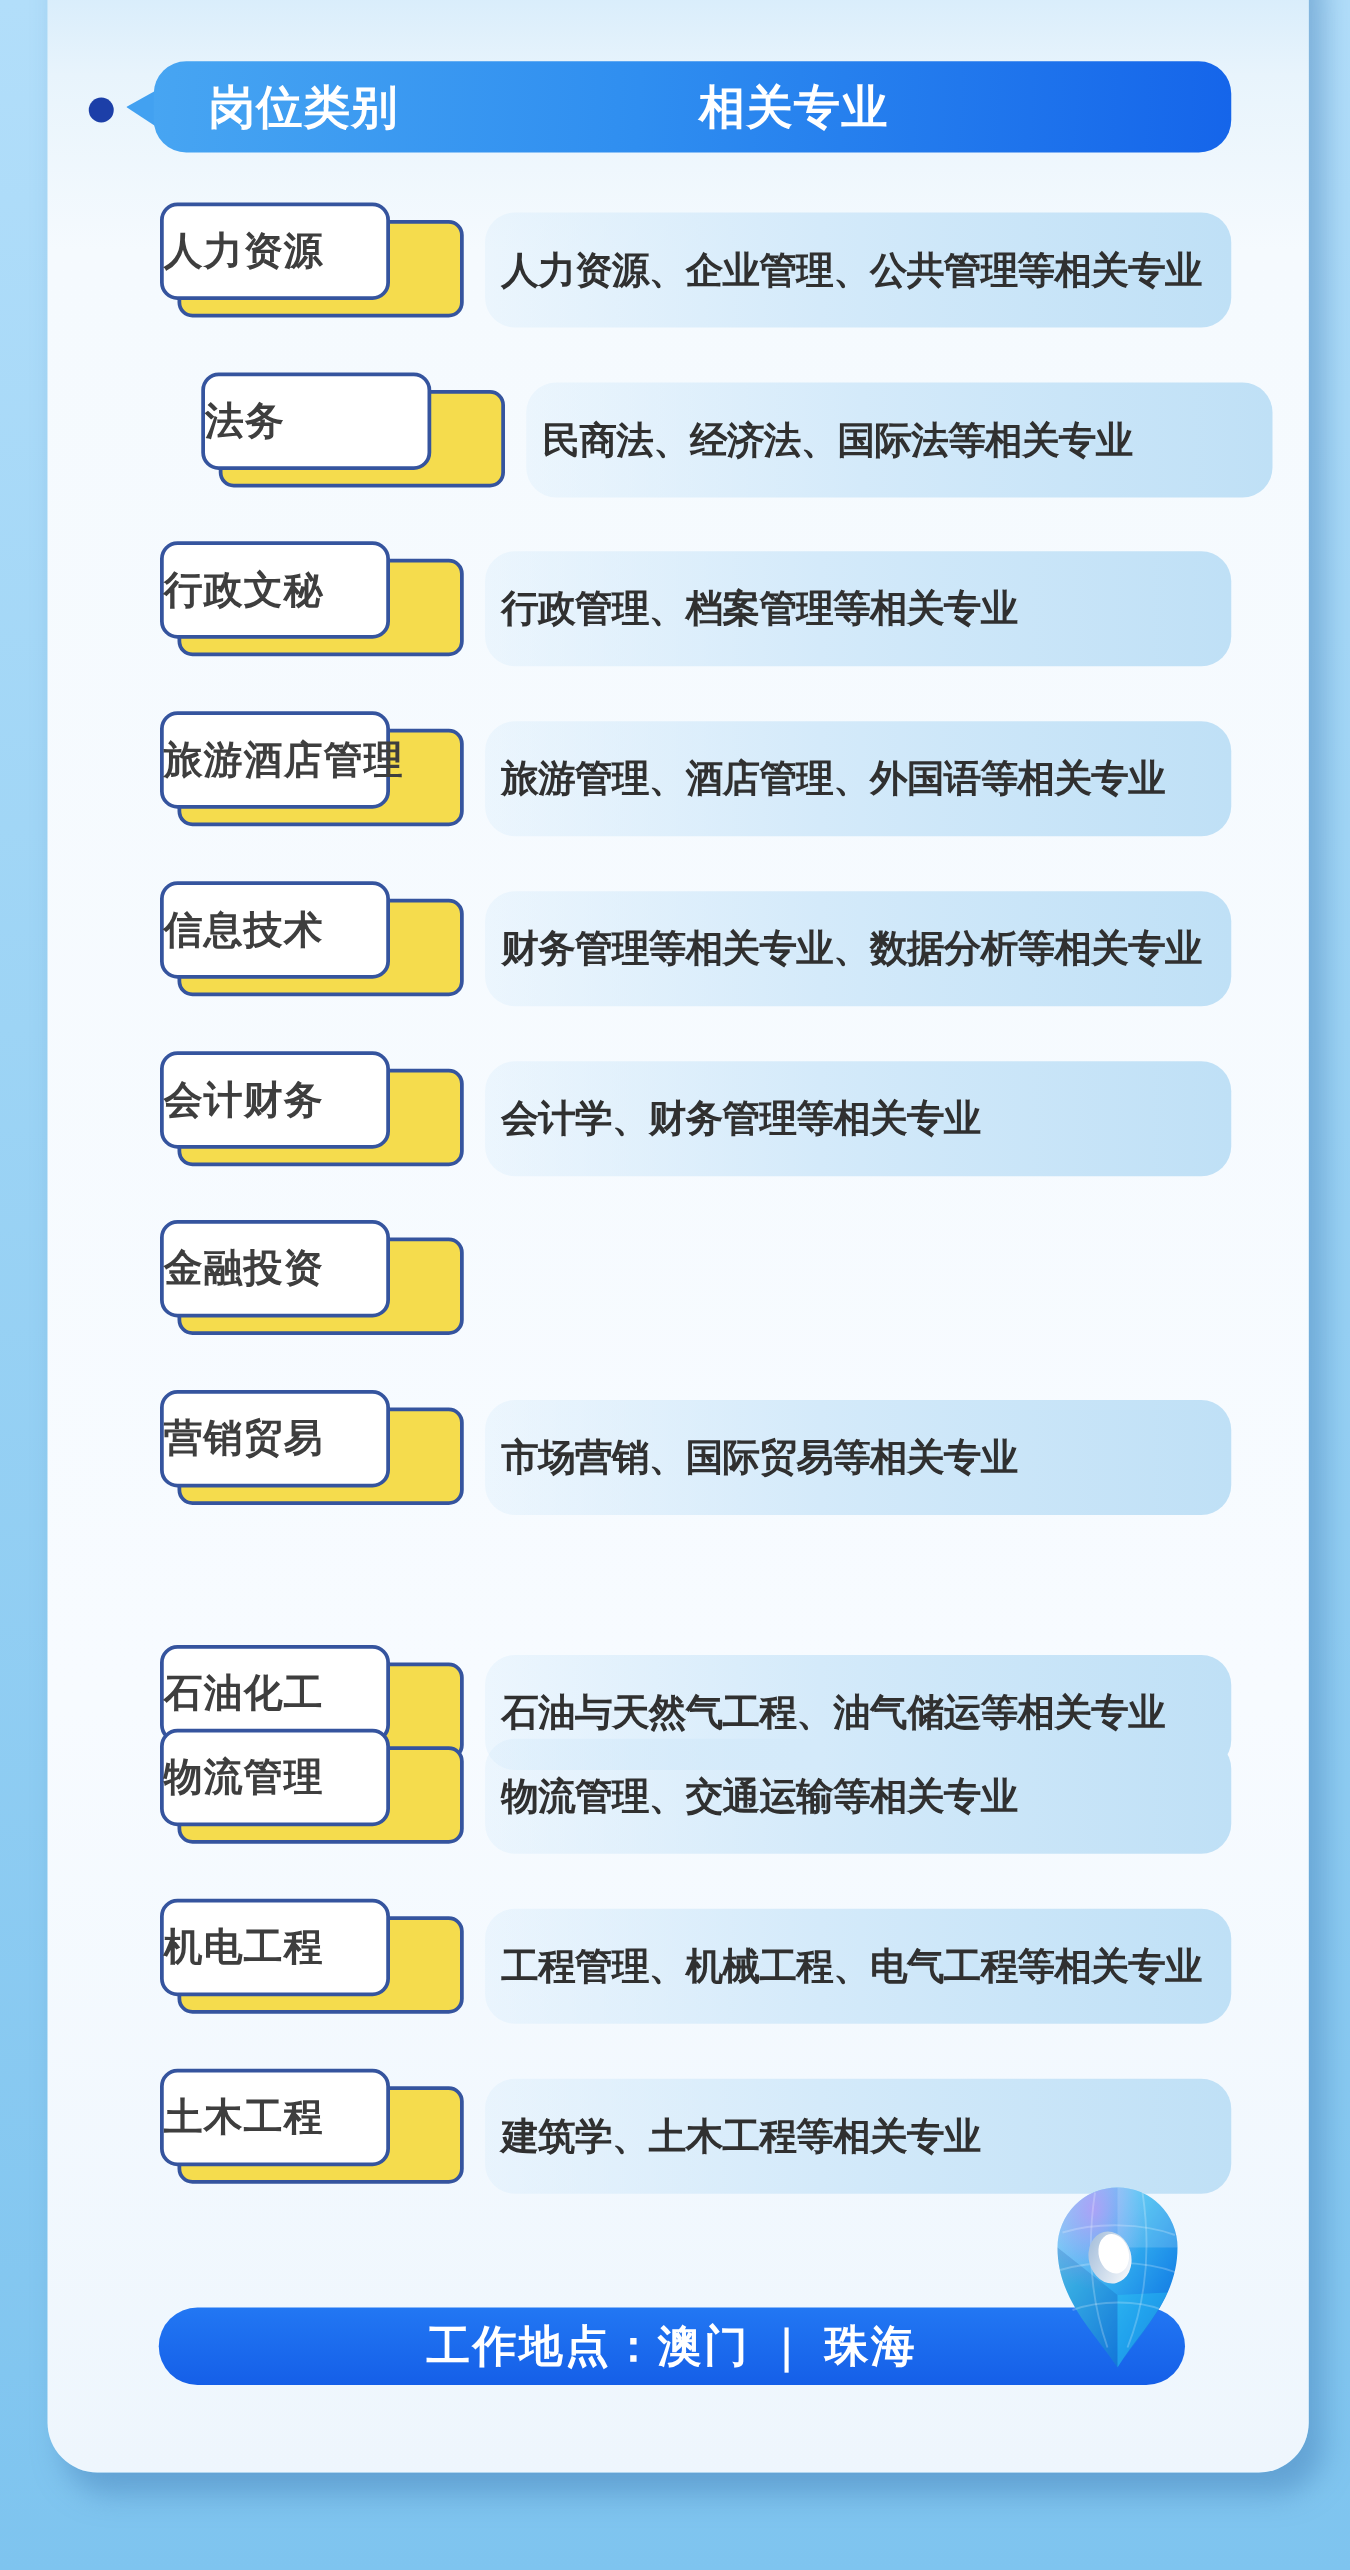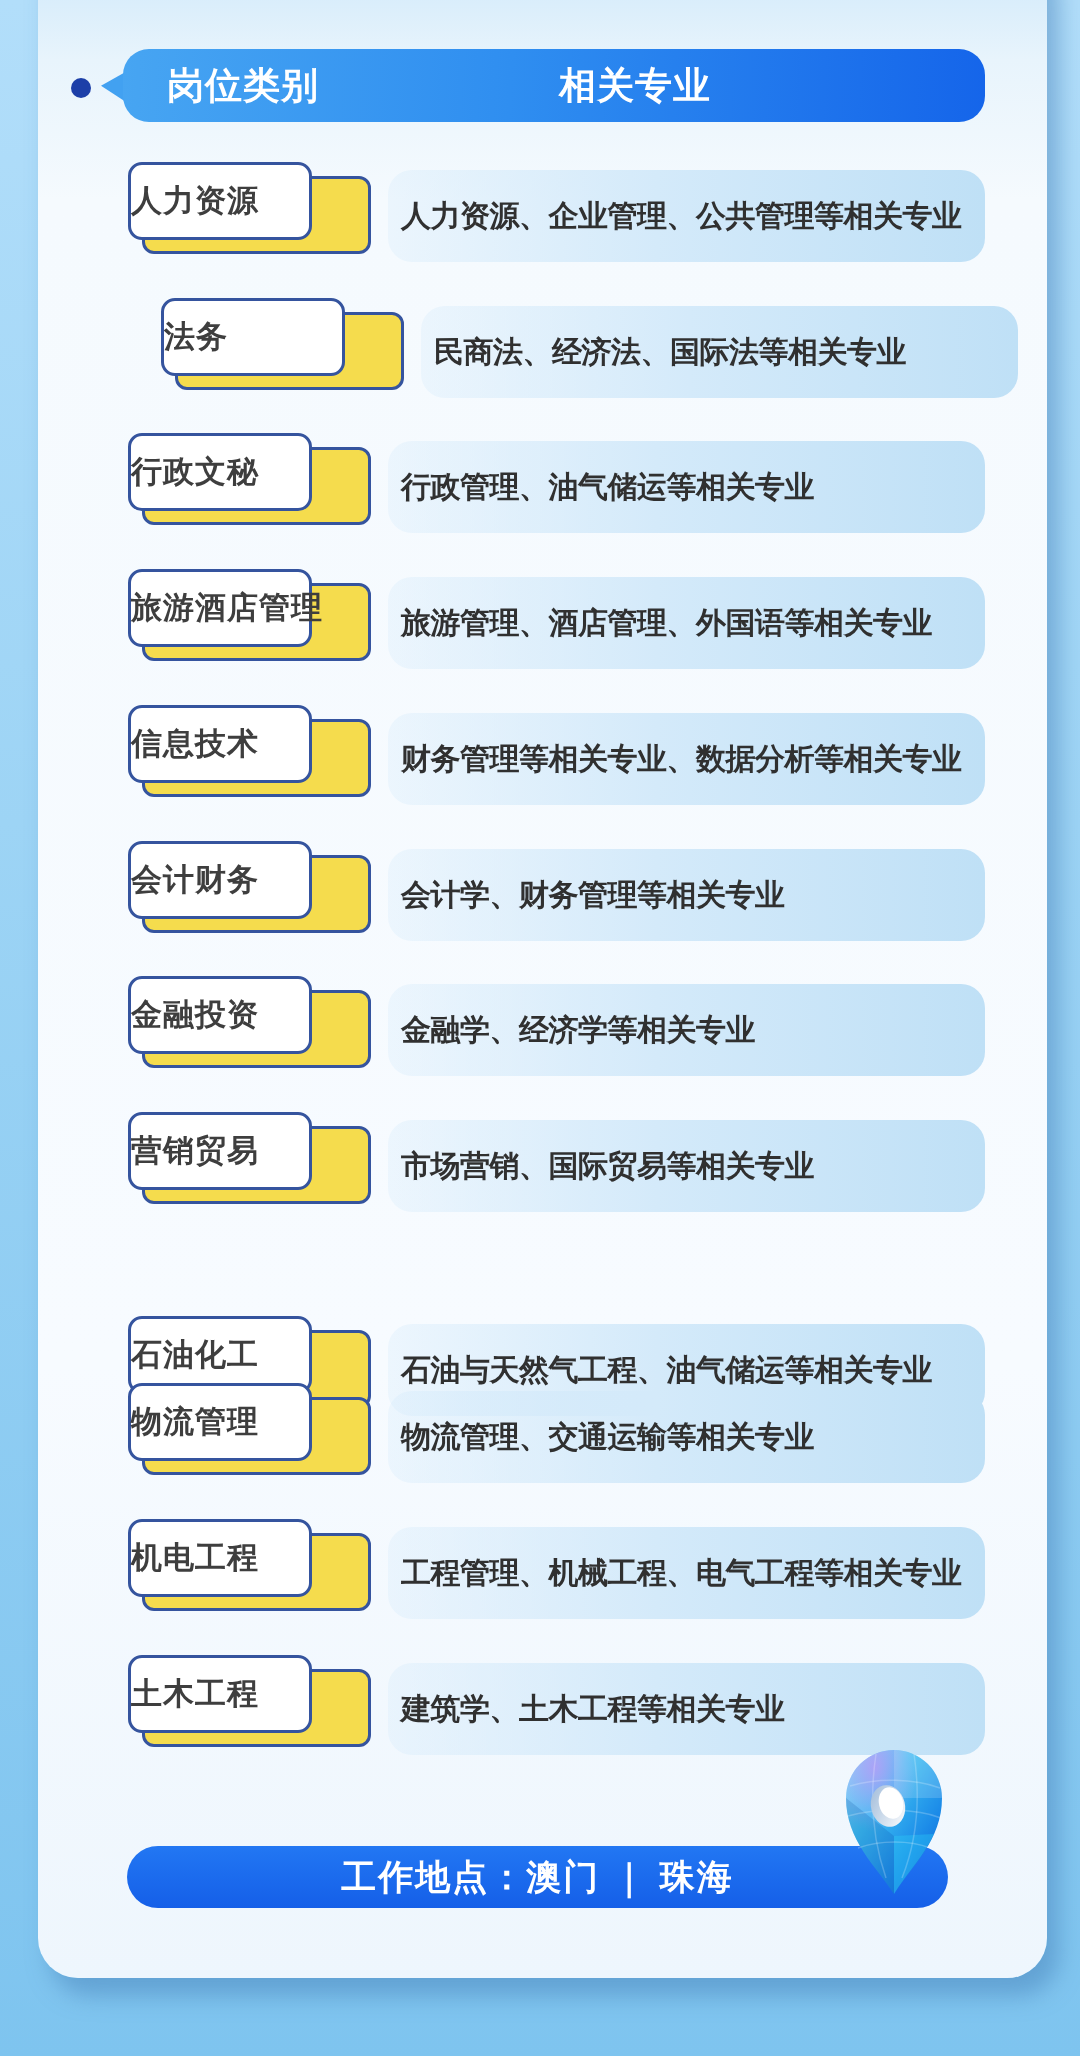--- a/index.html
+++ b/index.html
@@ -115,21 +115,21 @@
       <span class="major-text">民商法、经济法、国际法等相关专业</span>
     </div>
   </div>
 
   <div class="row" style="top: 433px;">
     <div class="cat-shadow"></div>
     <div class="cat-card">
       <span class="cat-label">行政文秘</span>
     </div>
     <div class="major-chip">
-      <span class="major-text">行政管理、油气储运等相关专业</span>
+      <span class="major-text">行政管理、档案管理等相关专业</span>
     </div>
   </div>
 
   <div class="row" style="top: 569px;">
     <div class="cat-shadow"></div>
     <div class="cat-card">
       <span class="cat-label">旅游酒店管理</span>
     </div>
     <div class="major-chip">
       <span class="major-text">旅游管理、酒店管理、外国语等相关专业</span>
@@ -153,23 +153,20 @@
     </div>
     <div class="major-chip">
       <span class="major-text">会计学、财务管理等相关专业</span>
     </div>
   </div>
 
   <div class="row" style="top: 976px;">
     <div class="cat-shadow"></div>
     <div class="cat-card">
       <span class="cat-label">金融投资</span>
-    </div>
-    <div class="major-chip">
-      <span class="major-text">金融学、经济学等相关专业</span>
     </div>
   </div>
 
   <div class="row" style="top: 1112px;">
     <div class="cat-shadow"></div>
     <div class="cat-card">
       <span class="cat-label">营销贸易</span>
     </div>
     <div class="major-chip">
       <span class="major-text">市场营销、国际贸易等相关专业</span>

